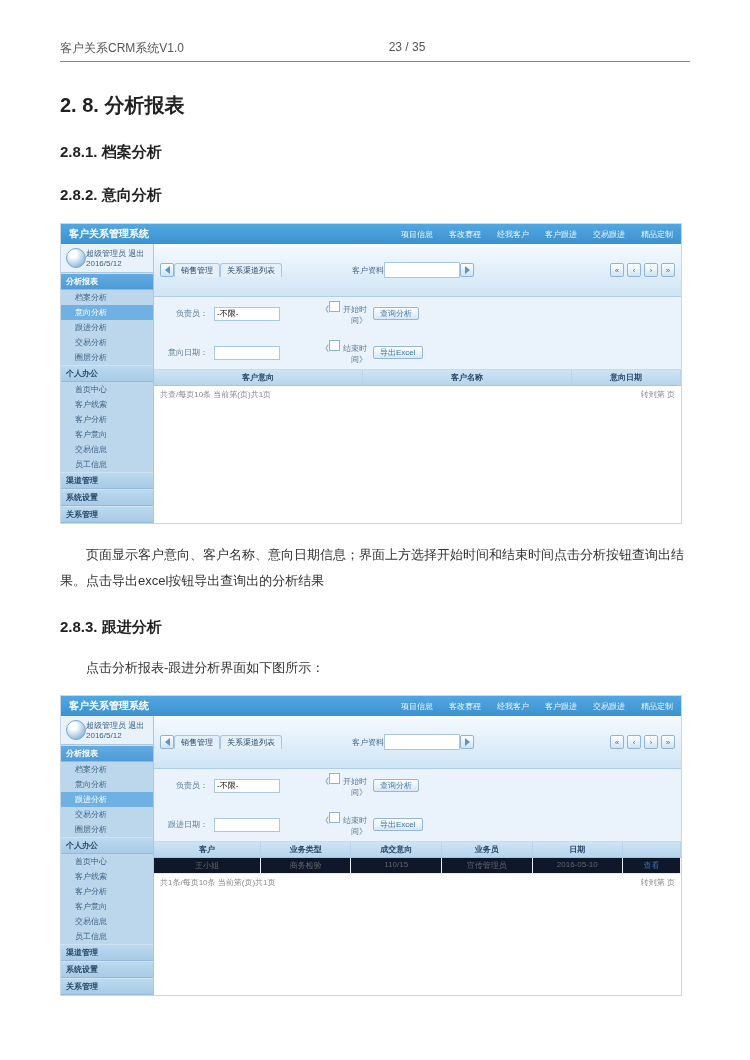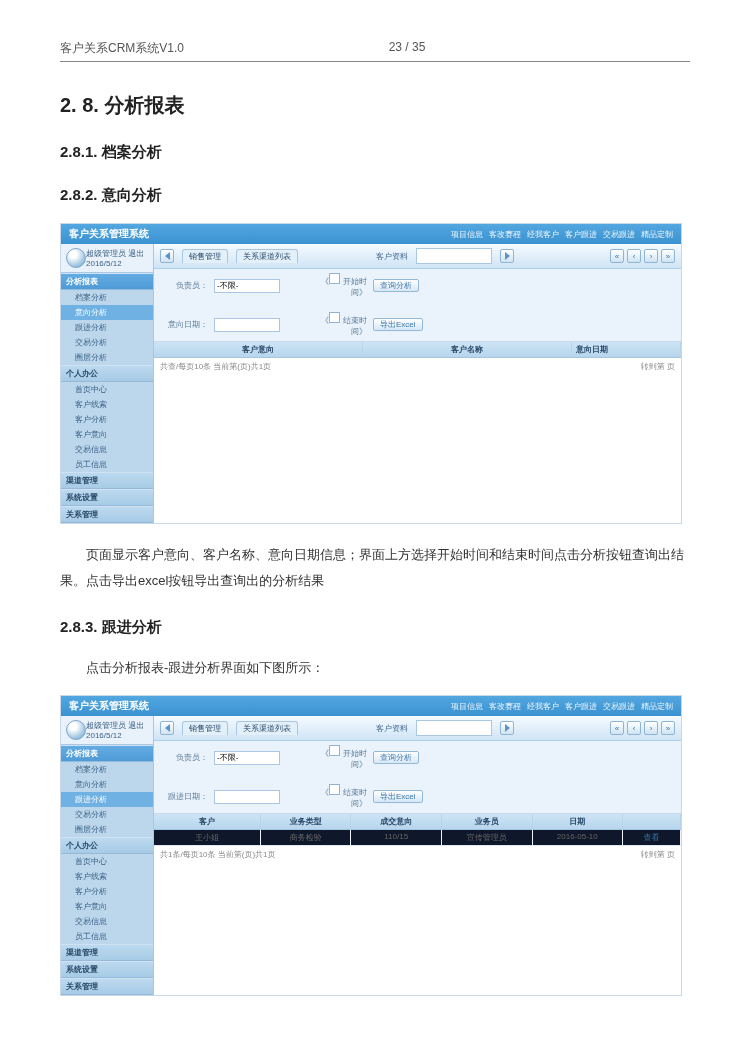--- a/index.html
+++ b/index.html
@@ -55,21 +55,21 @@
   .crm-titlebar {
     background: linear-gradient(#52a7e0,#3b92d0);
     color: #fff;
     padding: 3px 8px;
     font-size: 10px;
     font-weight: bold;
     display:flex;
     justify-content:space-between;
     align-items:center;
   }
-  .crm-titlebar .title-links { display:flex; gap:6px; font-weight:normal; font-size:8px;}
+  .crm-titlebar .title-links { display:flex; gap:16px; font-weight:normal; font-size:8px;}
   .crm-titlebar .title-links span{ opacity:.9;}
   .crm-body {
     display: flex;
     background: #d8e8f6;
     min-height: 180px;
   }
   .crm-side {
     width: 92px;
     background: #bcd7ec;
     border-right: 1px solid #a9c7e2;
@@ -116,24 +116,23 @@
   }
   .crm-main {
     flex:1;
     background:#e0edf8;
     display:flex;
     flex-direction:column;
   }
   .crm-toolbar{
     background:linear-gradient(#f6fbff,#cfe4f5);
     border-bottom:1px solid #b0cde6;
-    padding:4px 6px;
+    padding:18px 6px;
     display:flex;
     align-items:center;
-    gap:8px;
     font-size:8px;
   }
   .crm-toolbar .tab{
     background:#e3f0fa;border:1px solid #a9c7e2;border-bottom:none;padding:1px 6px;border-radius:3px 3px 0 0;
   }
   .crm-toolbar .rtools{
     margin-left:auto;display:flex;gap:3px;align-items:center;
   }
   .sqbtn{
     width:12px;height:12px;border:1px solid #8fb4d5;border-radius:2px;background:linear-gradient(#fff,#d0e3f3);
@@ -282,21 +281,21 @@
             <label>意向日期：</label>
             <input type="text" style="width: 60px;">
             <label style="margin-left:35px">《<span class="chk"></span><span>结束时间</span>》</label>
             <span class="btn">导出Excel</span>
           </div>
         </div>
         <div class="crm-table">
           <div class="thead">
             <div style="flex:2;text-align:center">客户意向</div>
             <div style="flex:2;text-align:center">客户名称</div>
-            <div style="flex:1;">意向日期</div>
+            <div style="flex:1;text-align:center">意向日期</div>
           </div>
           <div class="tbody">
             <div class="footer">
               <span>共查/每页10条 当前第(页)共1页</span>
               <span>转到第   页</span>
             </div>
           </div>
         </div>
         <div class="crm-filler"></div>
       </div>

